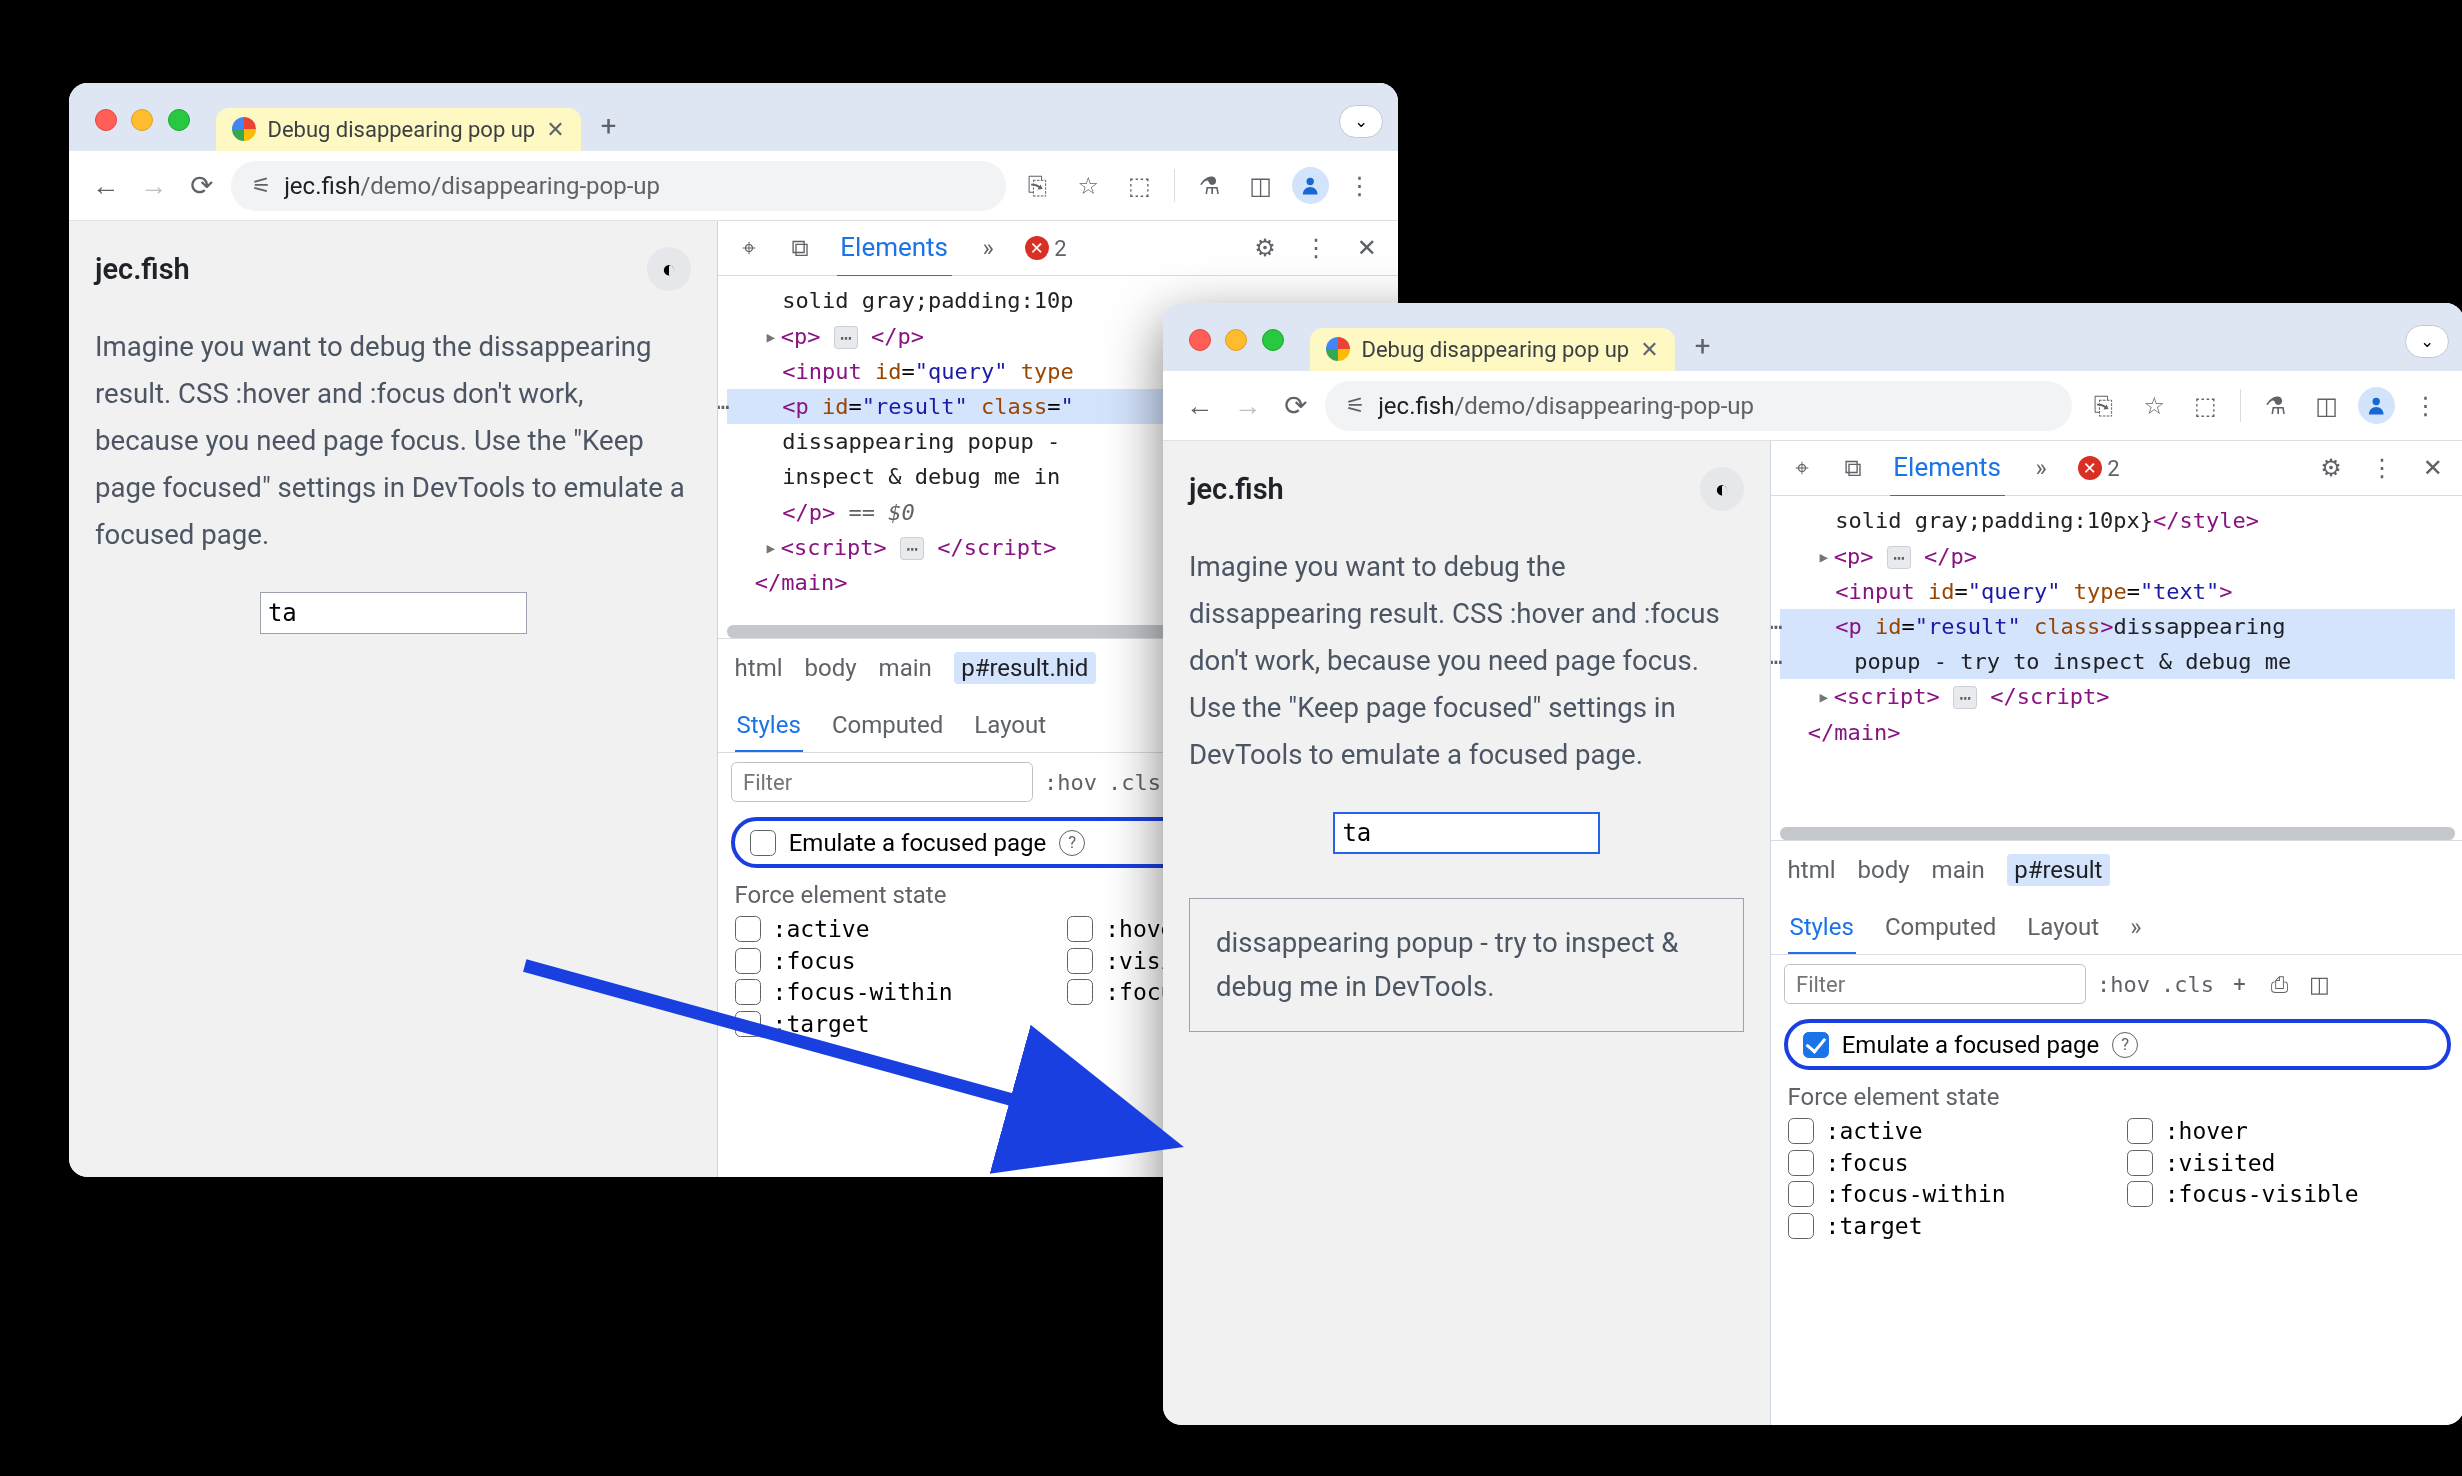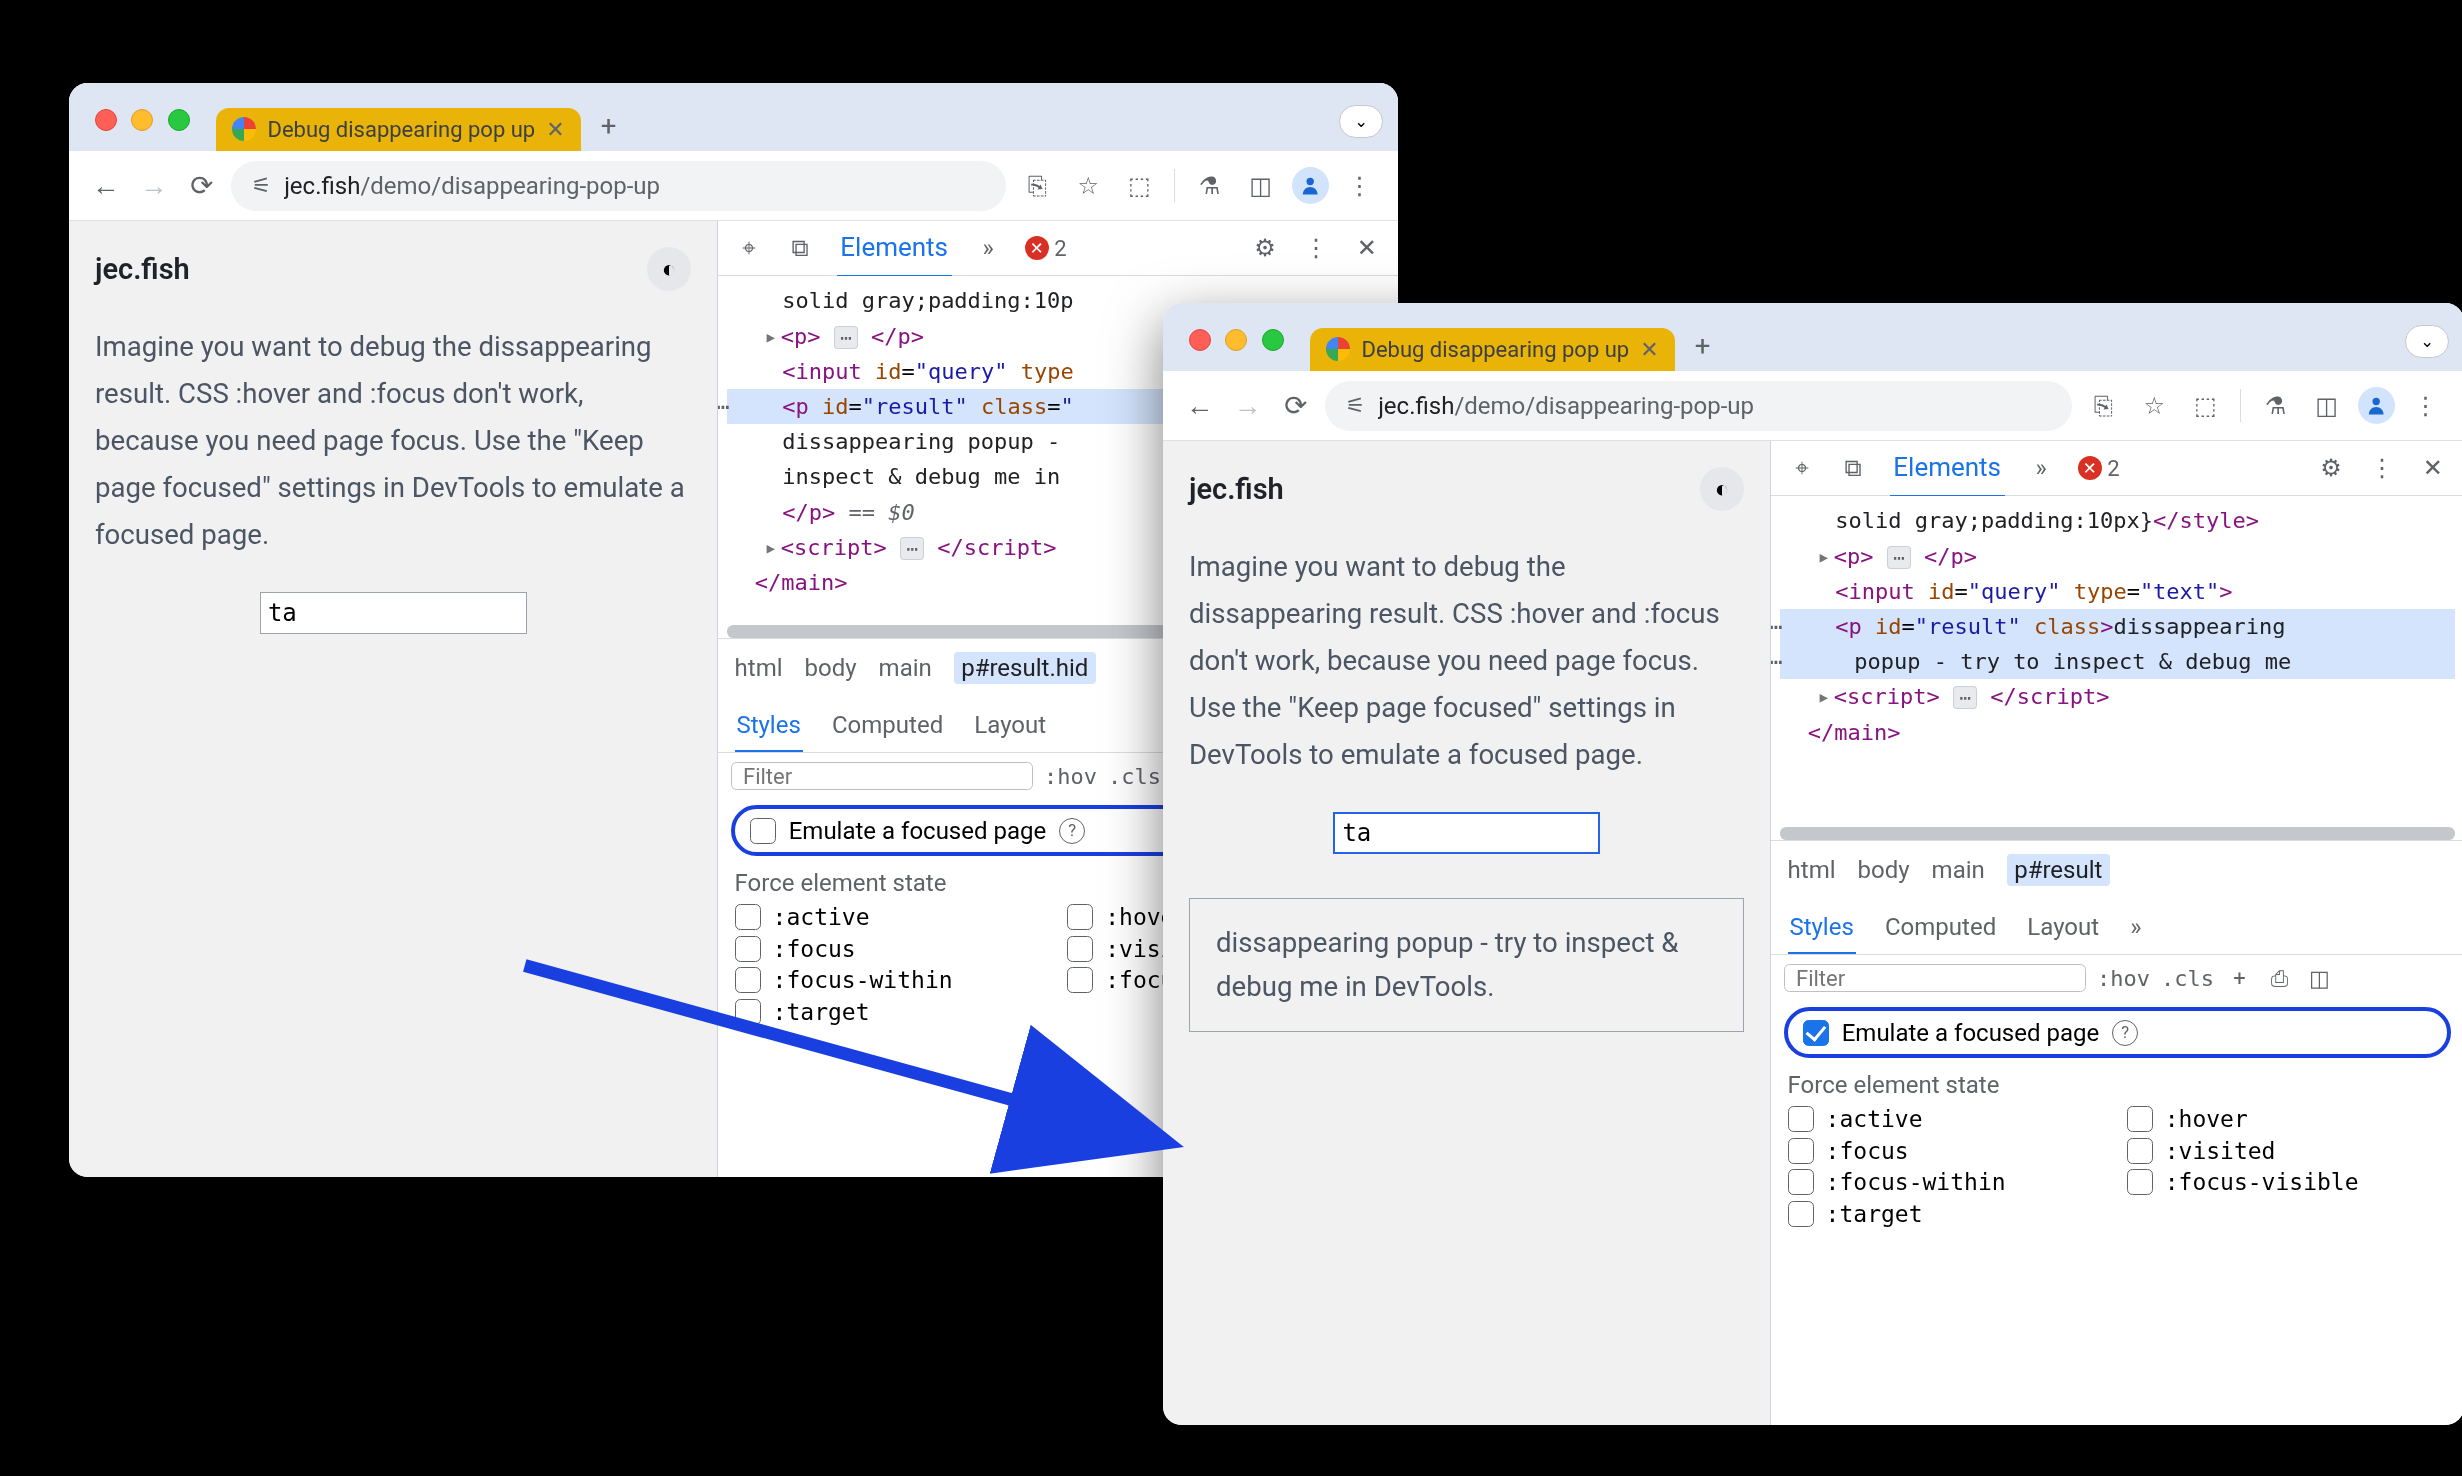--- a/index.html
+++ b/index.html
@@ -42,21 +42,21 @@
     margin-right: 18.4px;
   }
   .dot { width: 22px; height: 22px; border-radius: 50%; }
   .dot.red { background: #ff5f57; border: 0.9px solid #e3443b; }
   .dot.yel { background: #febc2e; border: 0.9px solid #dfa023; }
   .dot.grn { background: #28c840; border: 0.9px solid #1aa62c; }
   .tab {
     display: flex;
     align-items: center;
     gap: 11px;
-    background: #eab308;
+    background: #fef9c3;
     border-radius: 13px 13px 0 0;
     padding: 9.2px 16.6px;
     font-size: 22px;
     color: #3c4043;
     min-width: 349px;
   }
   .tab .fav { width: 24px; height: 24px; border-radius: 50%; background: conic-gradient(#ea4335 0 90deg,#fbbc05 90deg 180deg,#34a853 180deg 270deg,#4285f4 270deg); }
   .tab .close { margin-left: auto; font-size: 22px; color: #5f6368; cursor: pointer; }
   .newtab {
     width: 40px; height: 40px;
@@ -261,21 +261,21 @@
     font-size: 24px; color: #5f6368; padding: 11px 1.8px; cursor: pointer;
   }
   .styles-tabs .stab.active { color: #1a73e8; border-bottom: 2.8px solid #1a73e8; }
 
   .styles-toolbar {
     display: flex; align-items: center; gap: 11px;
     padding: 9.2px 13px;
   }
   .filter-input {
     flex: 0 0 257px;
-    height: 28px;
+    height: 40px;
     border: 0.9px solid #bdc1c6;
     border-radius: 5.5px;
     padding: 0 11px;
     font-size: 22px;
     font-family: inherit;
     color: #8b5cf6;
   }
   .w2 .filter-input { flex: 0 0 239px; }
   .hov { font-family: "SF Mono",Menlo,monospace; font-size: 22px; color: #5f6368; cursor:pointer; }
   .tool-icon { color:#5f6368; font-size:22px; cursor:pointer; width:29px; text-align:center; }

